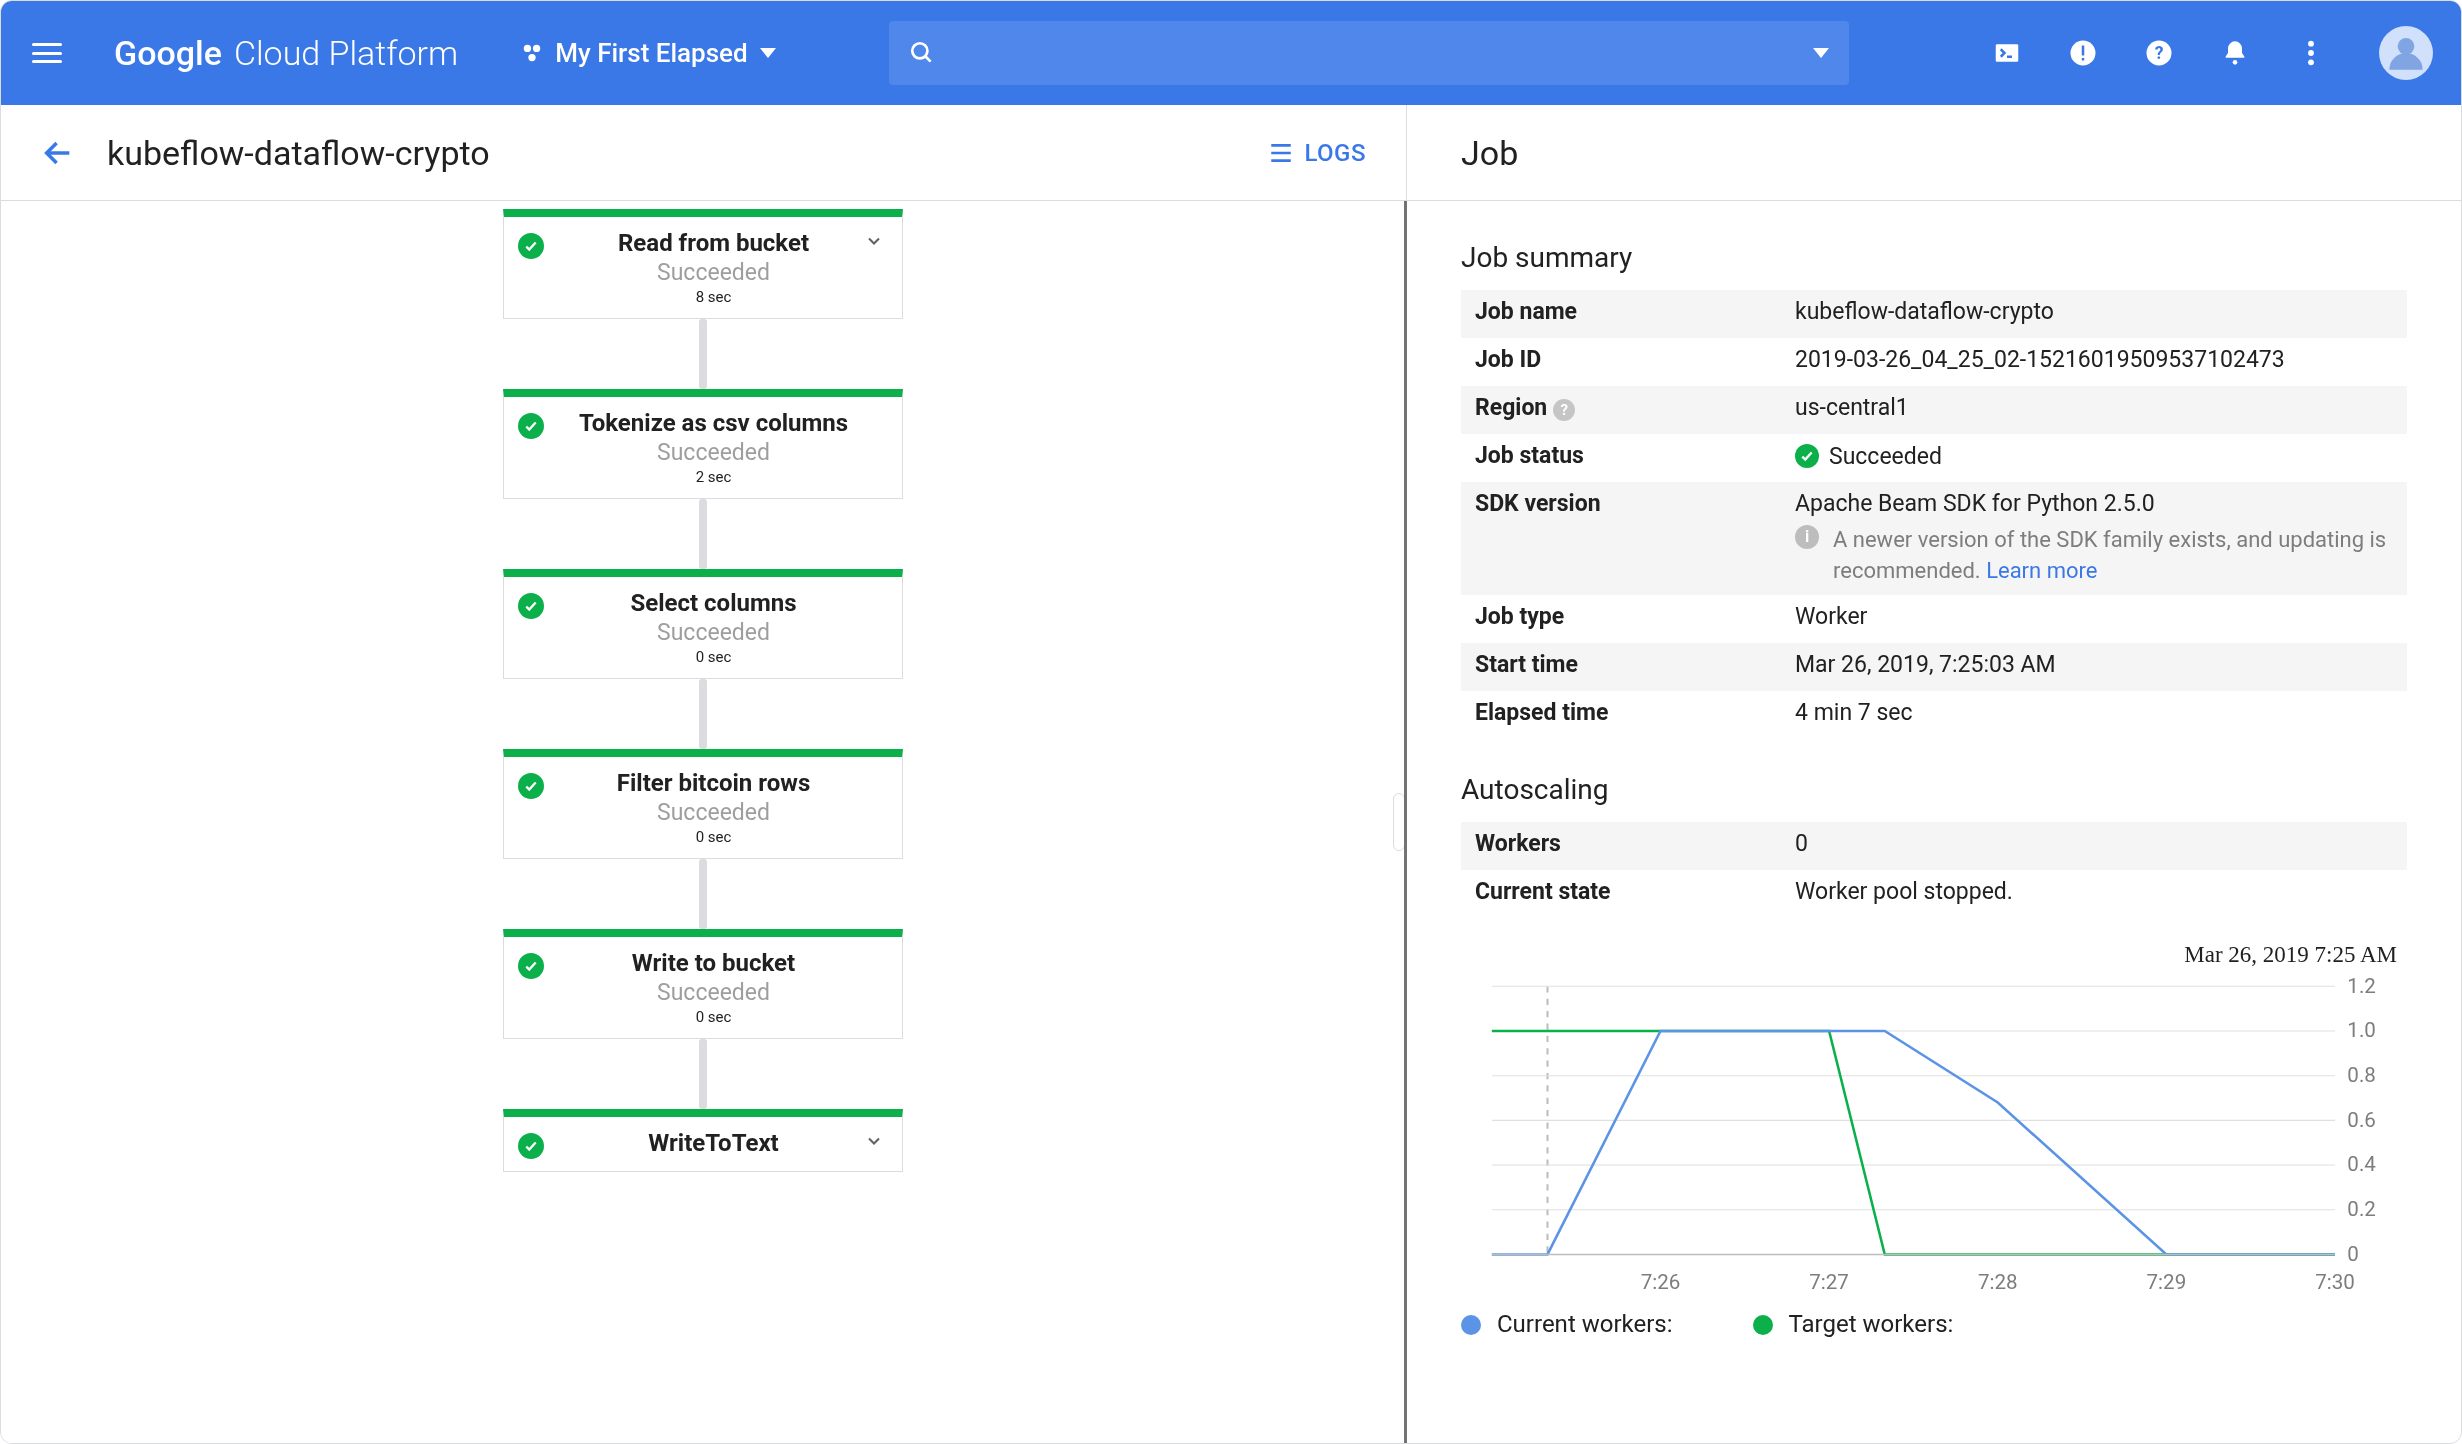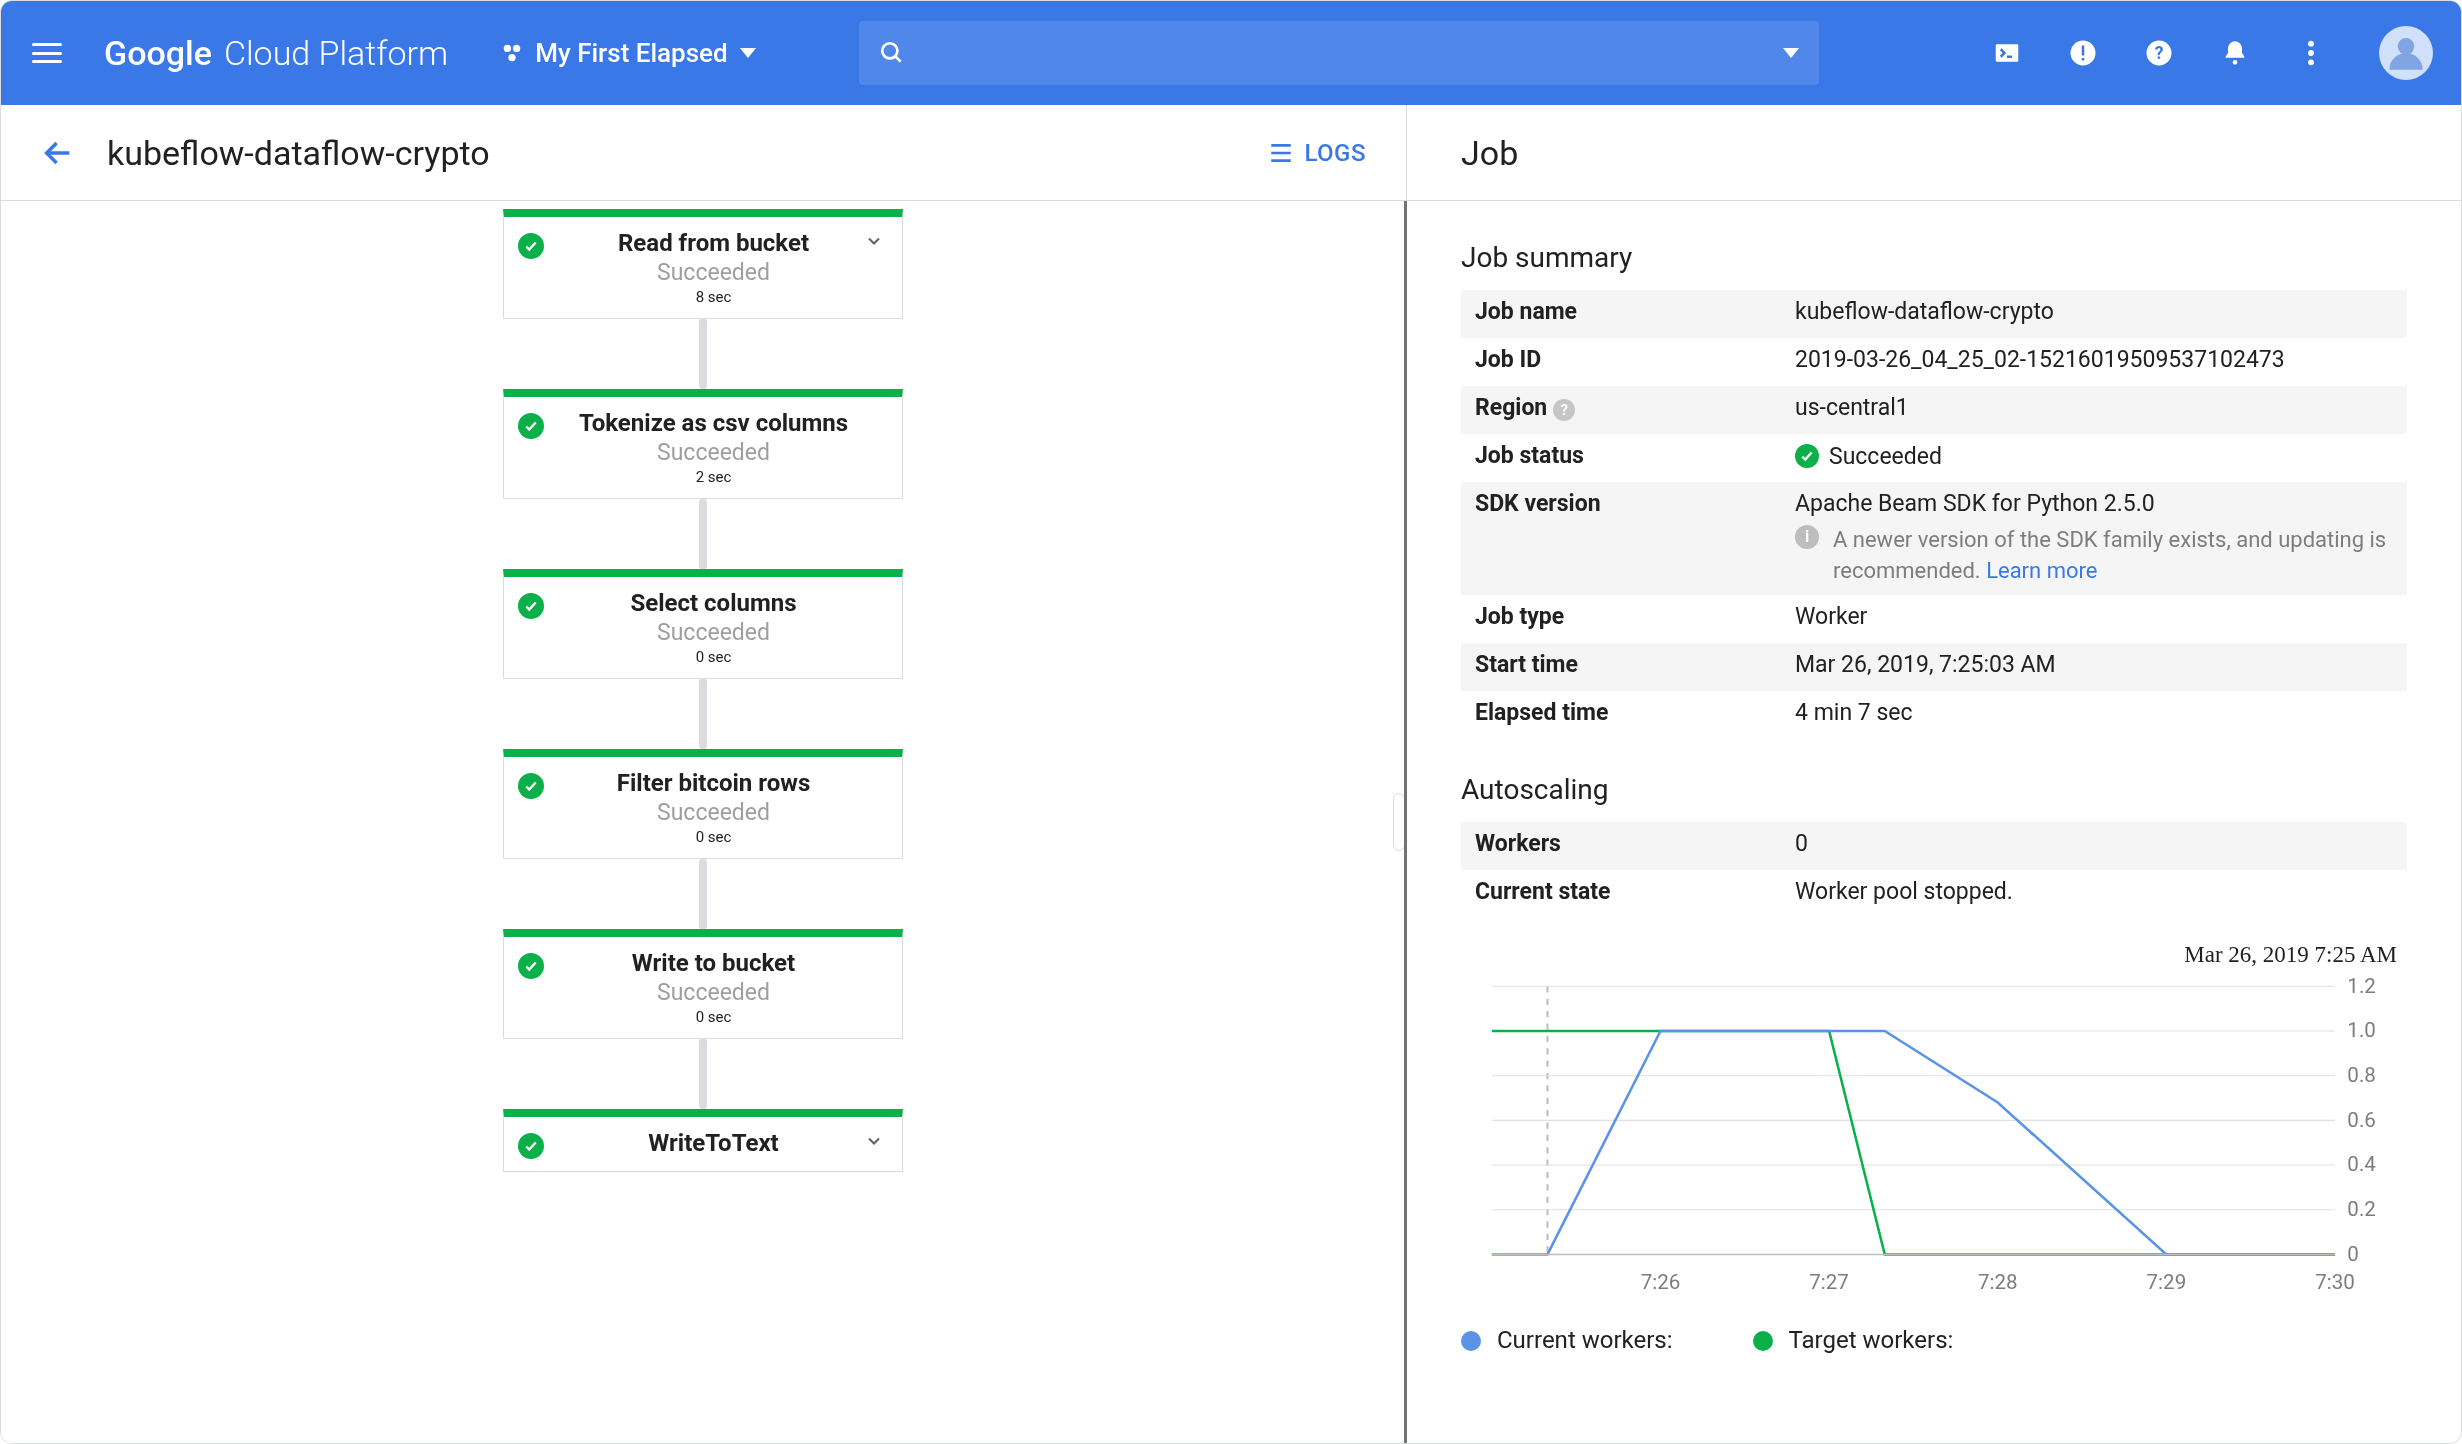--- a/index.html
+++ b/index.html
@@ -15,21 +15,21 @@
       transform-origin: top left;
     }
 
     
     .topbar {
       background: #3b78e7;
       height: 104px;
       display: flex;
       align-items: center;
       padding: 0 28px;
-      gap: 23px;
+      gap: 33px;
       color: #fff;
     }
     .hamburger { width: 36px; height: 36px; display:flex; align-items:center; justify-content:center; cursor:pointer; }
     .hamburger-lines { width: 30px; height: 20px; display:flex; flex-direction:column; justify-content:space-between; }
     .hamburger-lines span { display:block; height: 3px; background:#fff; border-radius:2px; }
     .brand { display:flex; align-items:baseline; gap:12px; font-size:34px; margin-left:16px; }
     .brand-bold { font-weight:500; }
     .brand-reg { font-weight:300; }
     .project-picker { display:flex; align-items:center; gap:12px; margin-left:30px; cursor:pointer; }
     .proj-icon { width:22px; height:22px; display:flex; align-items:center; justify-content:center; }
@@ -111,21 +111,21 @@
     .help-q { display:inline-flex; width:22px; height:22px; border-radius:50%; background:#c5c5c5; color:#fff; align-items:center; justify-content:center; font-size:15px; font-weight:700; margin-left:6px; }
     .succeed-pill { display:inline-flex; align-items:center; gap:10px; }
     .pill-check { width:24px; height:24px; border-radius:50%; background:#0bb04b; display:flex; align-items:center; justify-content:center; }
     .sdk-note { display:flex; gap:14px; margin-top:8px; color:#7d7d7d; font-size:22px; line-height:1.4; }
     .info-i { width:24px; height:24px; border-radius:50%; background:#bdbdbd; color:#fff; display:flex; align-items:center; justify-content:center; font-weight:700; flex:0 0 auto; font-size:16px; }
     .learn-link { color:#3b78e7; cursor:pointer; }
 
     
     .chart-ts { text-align:right; font-size:23px; margin: 24px 10px 6px 0; font-family: Liberation Serif, serif; }
     .chart-wrap { position:relative; height:330px; margin-top:8px; }
-    .legend { display:flex; gap:80px; align-items:flex-start; margin-top:20px; font-size:24px; }
+    .legend { display:flex; gap:80px; align-items:flex-start; margin-top:4px; font-size:24px; }
     .dot { width:20px; height:20px; border-radius:50%; display:inline-block; margin-right:16px; vertical-align:middle; }
   </style>
 </head>
 <body>
 
 <div class="topbar">
   <div class="hamburger">
     <div class="hamburger-lines">
         <span></span>
         <span></span>

